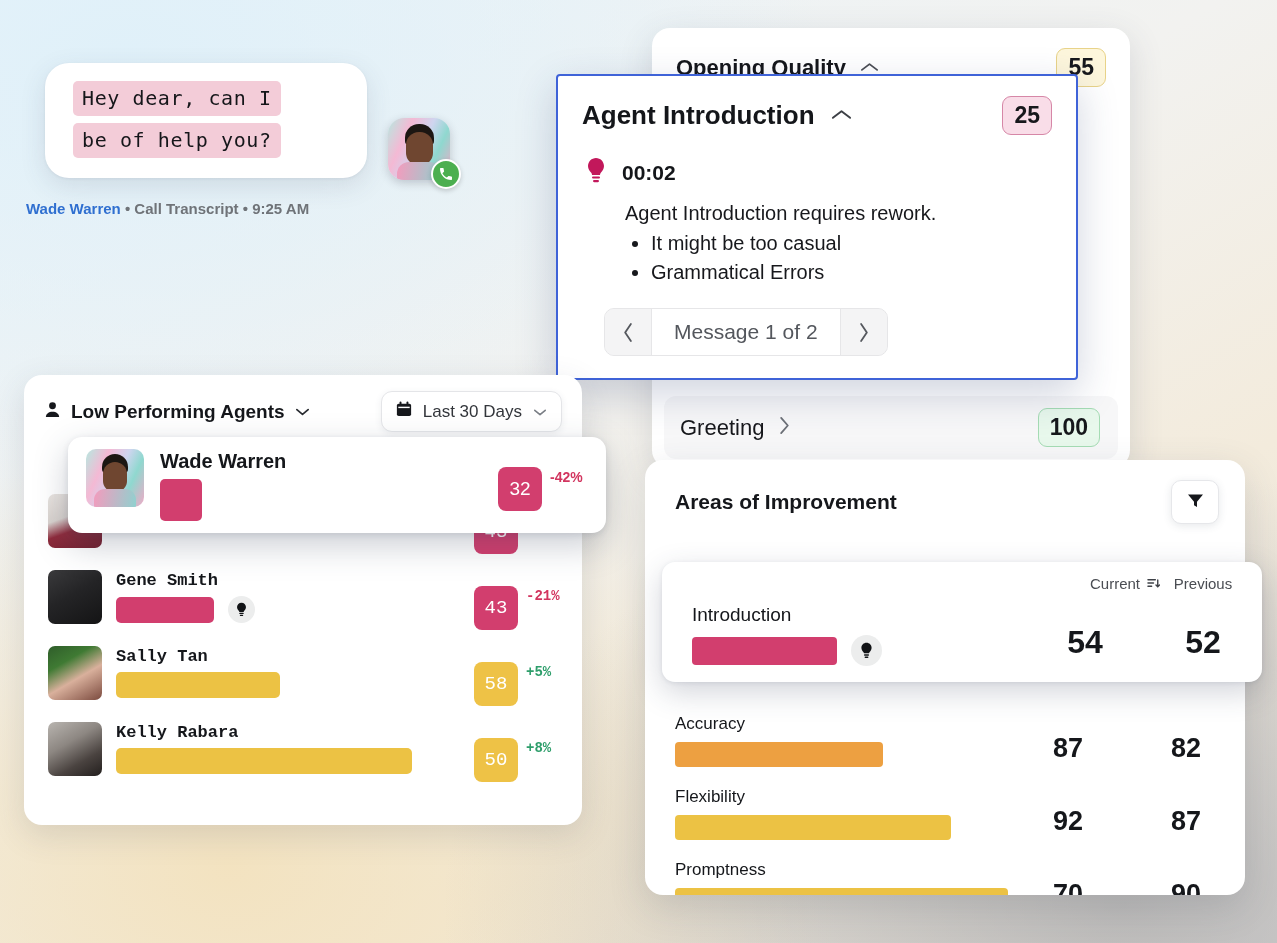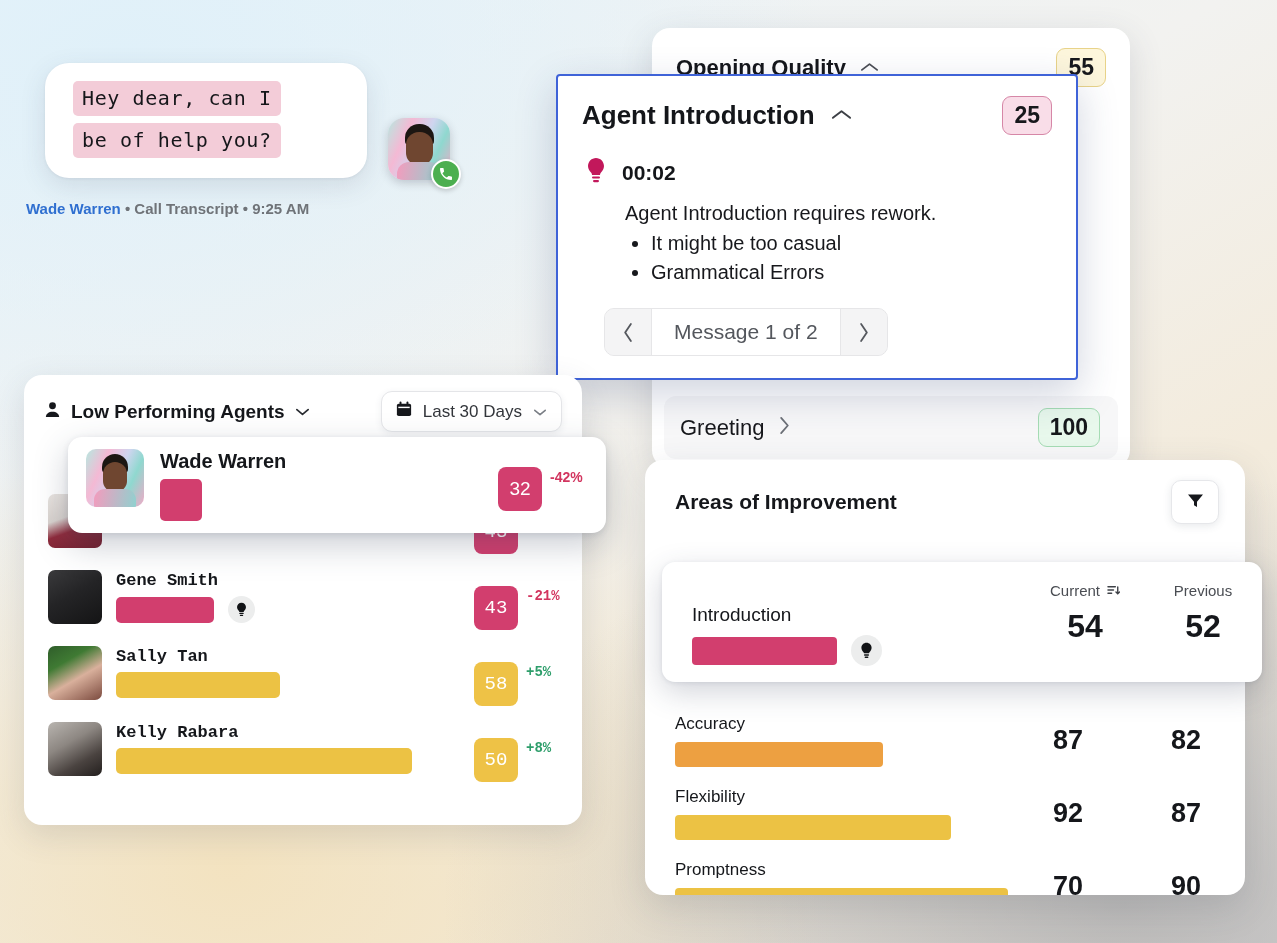--- a/index.html
+++ b/index.html
@@ -285,37 +285,37 @@
     padding: 10px 20px 10px 30px;
   }
   .metric-left { flex: 1 1 auto; min-width: 0; }
   .metric-name { font-size: 17px; color: #15171b; margin-bottom: 8px; }
   .metric-bar-row { display: flex; align-items: center; gap: 14px; }
   .metric-bar { height: 25px; border-radius: 4px; }
   .mb-pink { background: #d23e6e; }
   .mb-orange { background: #eda041; }
   .mb-yellow { background: #ecc244; }
   .metric-vals { display: flex; align-items: center; gap: 40px; flex: 0 0 auto; }
-  .metric-val { width: 78px; text-align: center; font-size: 27px; font-weight: bold; color: #15171b; }
+  .metric-val { width: 78px; text-align: center; font-size: 27px; font-weight: bold; color: #15171b; margin-top: 16px; }
 
   
   #introduction-row {
     position: absolute; left: 662px; top: 562px; width: 600px;
     background: #fff;
     border-radius: 13px;
     box-shadow: 0 10px 30px rgba(50,60,85,0.22), 0 1px 4px rgba(50,60,85,0.10);
     padding: 16px 20px 16px 30px;
     box-sizing: border-box;
     display: flex; align-items: flex-start;
   }
   #introduction-row .metric-name { font-size: 19px; margin-bottom: 9px; }
   #introduction-row .metric-vals { padding-top: 0; }
   #intro-col-heads {
-    position: absolute; right: 20px; top: 20px;
-    display: flex; align-items: center; gap: 40px;
+    position: absolute; right: 20px; top: 13px;
+    display: flex; align-items: center; 
     font-size: 15px; color: #4a4d53;
   }
   #intro-col-heads .ch { width: 78px; display: flex; align-items: center; justify-content: center; gap: 7px; }
   #introduction-row .metric-val { font-size: 32px; }
 </style>
 </head>
 <body>
 
 <div class="layer" id="transcript-card">
   <div class="transcript-line">Hey dear, can I</div>

